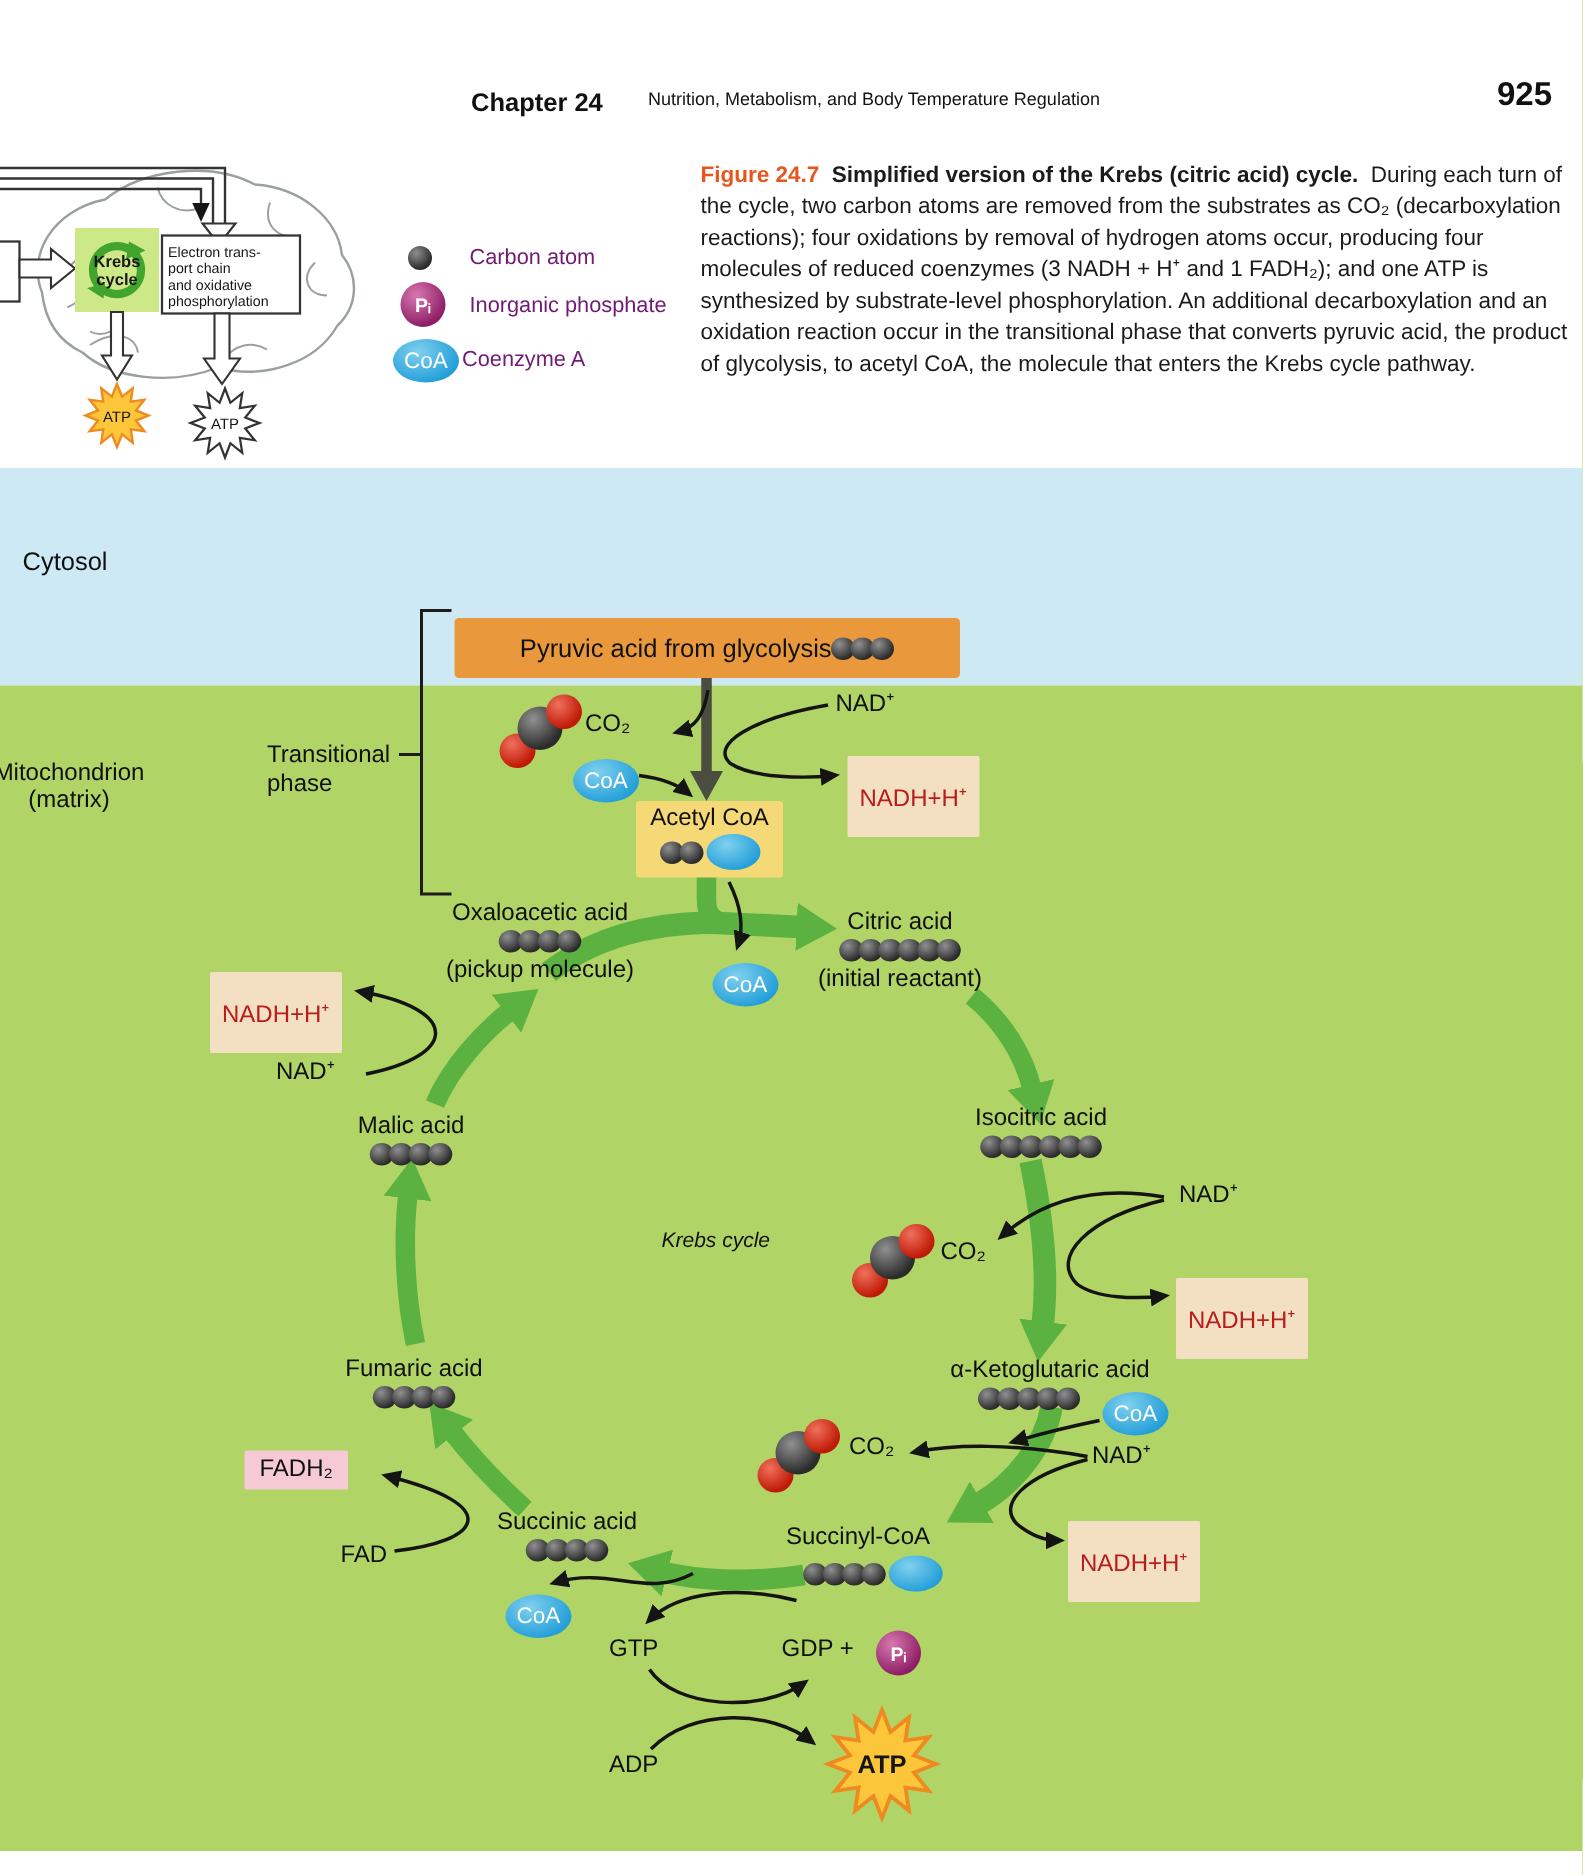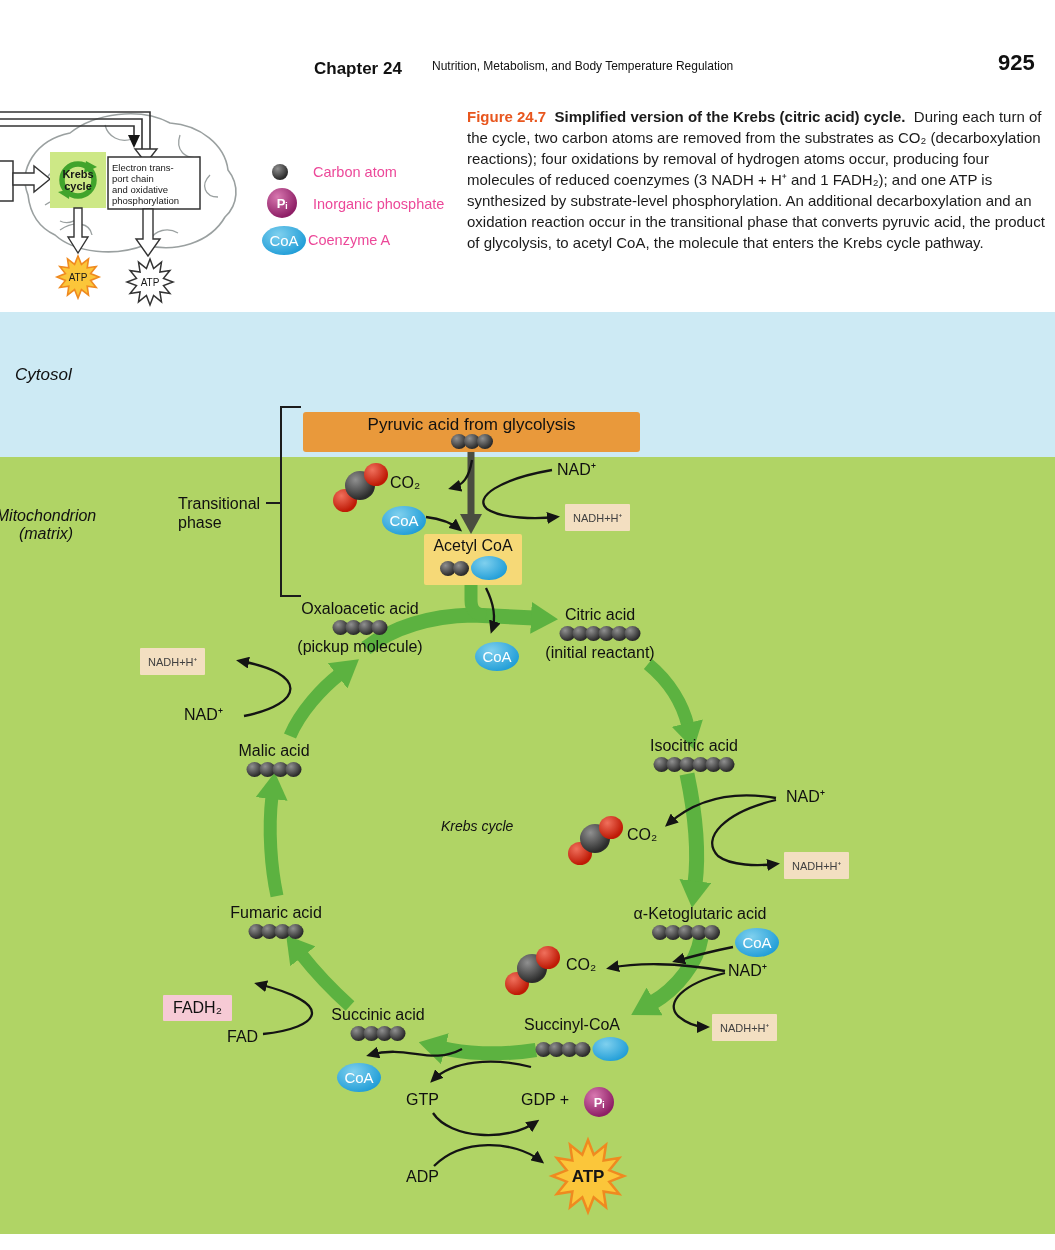--- a/index.html
+++ b/index.html
@@ -10,50 +10,50 @@
     --coa-1:#7FD0EE; --coa-2:#1E9CD7; --pi-1:#D878B0; --pi-2:#8E1F66;
     --carbon-1:#909090; --carbon-2:#2B2B2B; --red-1:#F0705C; --red-2:#BF1A06;
     --dark-arrow:#4A4D40;
   }
   *{box-sizing:border-box;margin:0;padding:0}
   html,body{width:1055px;height:1250px}
   body{position:relative;overflow:hidden;background:#fff;font-family:"Liberation Sans",sans-serif;color:#111}
   .abs{position:absolute}
   .lbl{position:absolute;font-size:16px;line-height:18px;color:#101010;white-space:nowrap}
   .ctr{transform:translateX(-50%);text-align:left}
-  .it{font-style:italic}
+  .it{}
   .band-cytosol{position:absolute;left:0;top:312px;width:1055px;height:145px;background:var(--cytosol)}
   .band-matrix{position:absolute;left:0;top:457px;width:1055px;height:777px;background:var(--matrix)}
   .hdr-chapter{position:absolute;left:314px;top:59px;font-size:17px;font-weight:bold}
   .hdr-title{position:absolute;left:432px;top:59px;font-size:12px}
   .hdr-page{position:absolute;left:998px;top:50px;font-size:22px;font-weight:bold}
   .caption{position:absolute;left:467px;top:106px;width:578px;font-size:15px;line-height:21px;color:#1b1b1b}
   .caption .flab{color:var(--figure-label);font-weight:bold}
   .caption .ftit{font-weight:bold}
-  .legend-label{position:absolute;font-size:14.5px;color:#ec4899;white-space:nowrap}
+  .legend-label{position:absolute;font-size:14.5px;color:#701a75;white-space:nowrap}
   .sphere{border-radius:50%;background:radial-gradient(circle at 35% 30%,var(--carbon-1),var(--carbon-2) 70%)}
   .chain{position:absolute;display:flex;align-items:center}
   .chain i{display:block;width:16px;height:15px;border-radius:50%;flex:none;
     background:radial-gradient(circle at 35% 30%,var(--carbon-1),var(--carbon-2) 70%);margin-left:-3px}
   .chain i:first-child{margin-left:0}
   .chain .coa-mini{width:36px;height:24px;border-radius:50%;margin-left:2px;
     background:radial-gradient(ellipse at 38% 30%,var(--coa-1),var(--coa-2) 78%)}
   .coa-oval{position:absolute;width:44px;height:29px;border-radius:50%;display:flex;align-items:center;justify-content:center;
     background:radial-gradient(ellipse at 38% 30%,var(--coa-1),var(--coa-2) 78%);color:#fff;font-size:15px}
   .pi-ball{position:absolute;width:30px;height:30px;border-radius:50%;display:flex;align-items:center;justify-content:center;
     background:radial-gradient(circle at 35% 30%,var(--pi-1),var(--pi-2) 72%);color:#fff;font-size:13px;font-weight:bold}
   .co2{position:absolute;width:56px;height:52px}
   .co2 i{position:absolute;border-radius:50%}
   .co2 .d{left:12px;top:9px;width:30px;height:29px;background:radial-gradient(circle at 35% 30%,var(--carbon-1),var(--carbon-2) 70%)}
   .co2 .r1{left:0;top:27px;width:24px;height:23px;background:radial-gradient(circle at 35% 30%,var(--red-1),var(--red-2) 70%)}
   .co2 .r2{left:31px;top:1px;width:24px;height:23px;background:radial-gradient(circle at 35% 30%,var(--red-1),var(--red-2) 70%)}
-  .tanbox{position:absolute;background:var(--nadh-box);font-size:11px;padding:6px 8px;color:#404040;white-space:nowrap;border-radius:1px}
+  .tanbox{position:absolute;background:var(--nadh-box);font-size:16px;padding:16px 8px;color:#b91c1c;white-space:nowrap;border-radius:1px}
   .pinkbox{position:absolute;background:var(--fadh-box);font-size:16px;padding:4px 10px;color:#101010;white-space:nowrap;border-radius:1px}
   .pyruvic{position:absolute;left:303px;top:412px;width:337px;height:40px;background:var(--pyruvic-box);border-radius:3px;
-    display:flex;flex-direction:column;align-items:center;justify-content:center}
+    display:flex;flex-direction:row;align-items:center;justify-content:center}
   .pyruvic .t{font-size:17px;line-height:19px}
   .pyruvic .chain{position:static;margin-top:0}
   .acetyl{position:absolute;left:424px;top:534px;width:98px;height:51px;background:var(--acetyl-box);border-radius:2px;
     display:flex;flex-direction:column;align-items:center;padding-top:3px}
   .acetyl .t{font-size:16px;line-height:18px}
   .acetyl .chain{position:static;margin-top:1px}
   .krebs-lbl{position:absolute;left:441px;top:818px;font-size:14px;font-style:italic}
   .atp-main-lbl{position:absolute;left:588px;top:1167px;transform:translateX(-50%);font-size:17px;font-weight:bold;color:#151515}
   svg text{font-family:"Liberation Sans",sans-serif}
   .svg-layer{position:absolute;left:0;top:0;pointer-events:none}
@@ -308,20 +308,20 @@
 <div class="chain ctr" style="left:274px;top:762px">
     <i></i>
     <i></i>
     <i></i>
     <i></i>
   </div>
 
 <div class="tanbox" style="left:140px;top:648px">NADH+H⁺</div>
 <div class="lbl" style="left:184px;top:706px">NAD⁺</div>
 
-<div class="pinkbox" style="left:163px;top:995px">FADH₂</div>
+<div class="pinkbox" style="left:163px;top:967px">FADH₂</div>
 <div class="lbl" style="left:227px;top:1028px">FAD</div>
 
 <div class="lbl" style="left:406px;top:1091px">GTP</div>
 <div class="lbl" style="left:521px;top:1091px">GDP +</div>
 <div class="pi-ball" style="left:584px;top:1087px">Pᵢ</div>
 <div class="lbl" style="left:406px;top:1168px">ADP</div>
 <div class="atp-main-lbl">ATP</div>
 
 </body></html>

